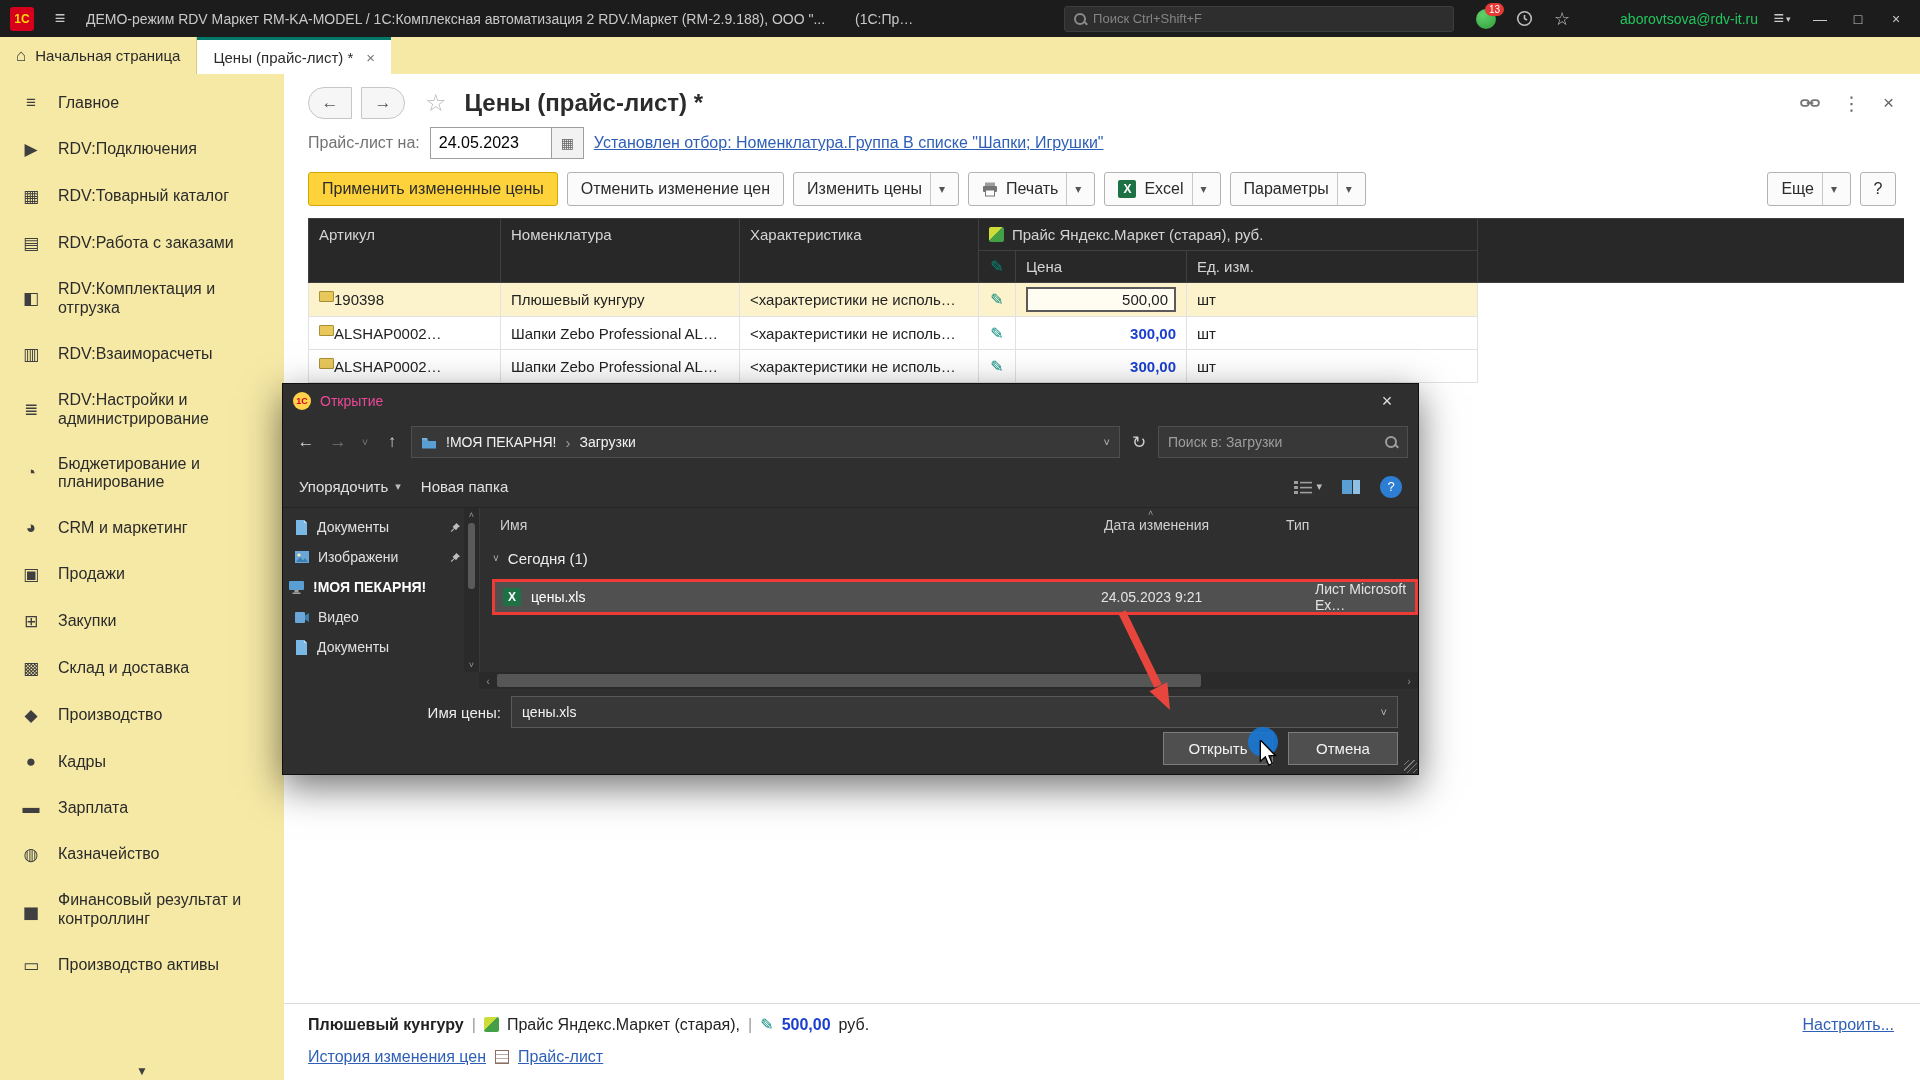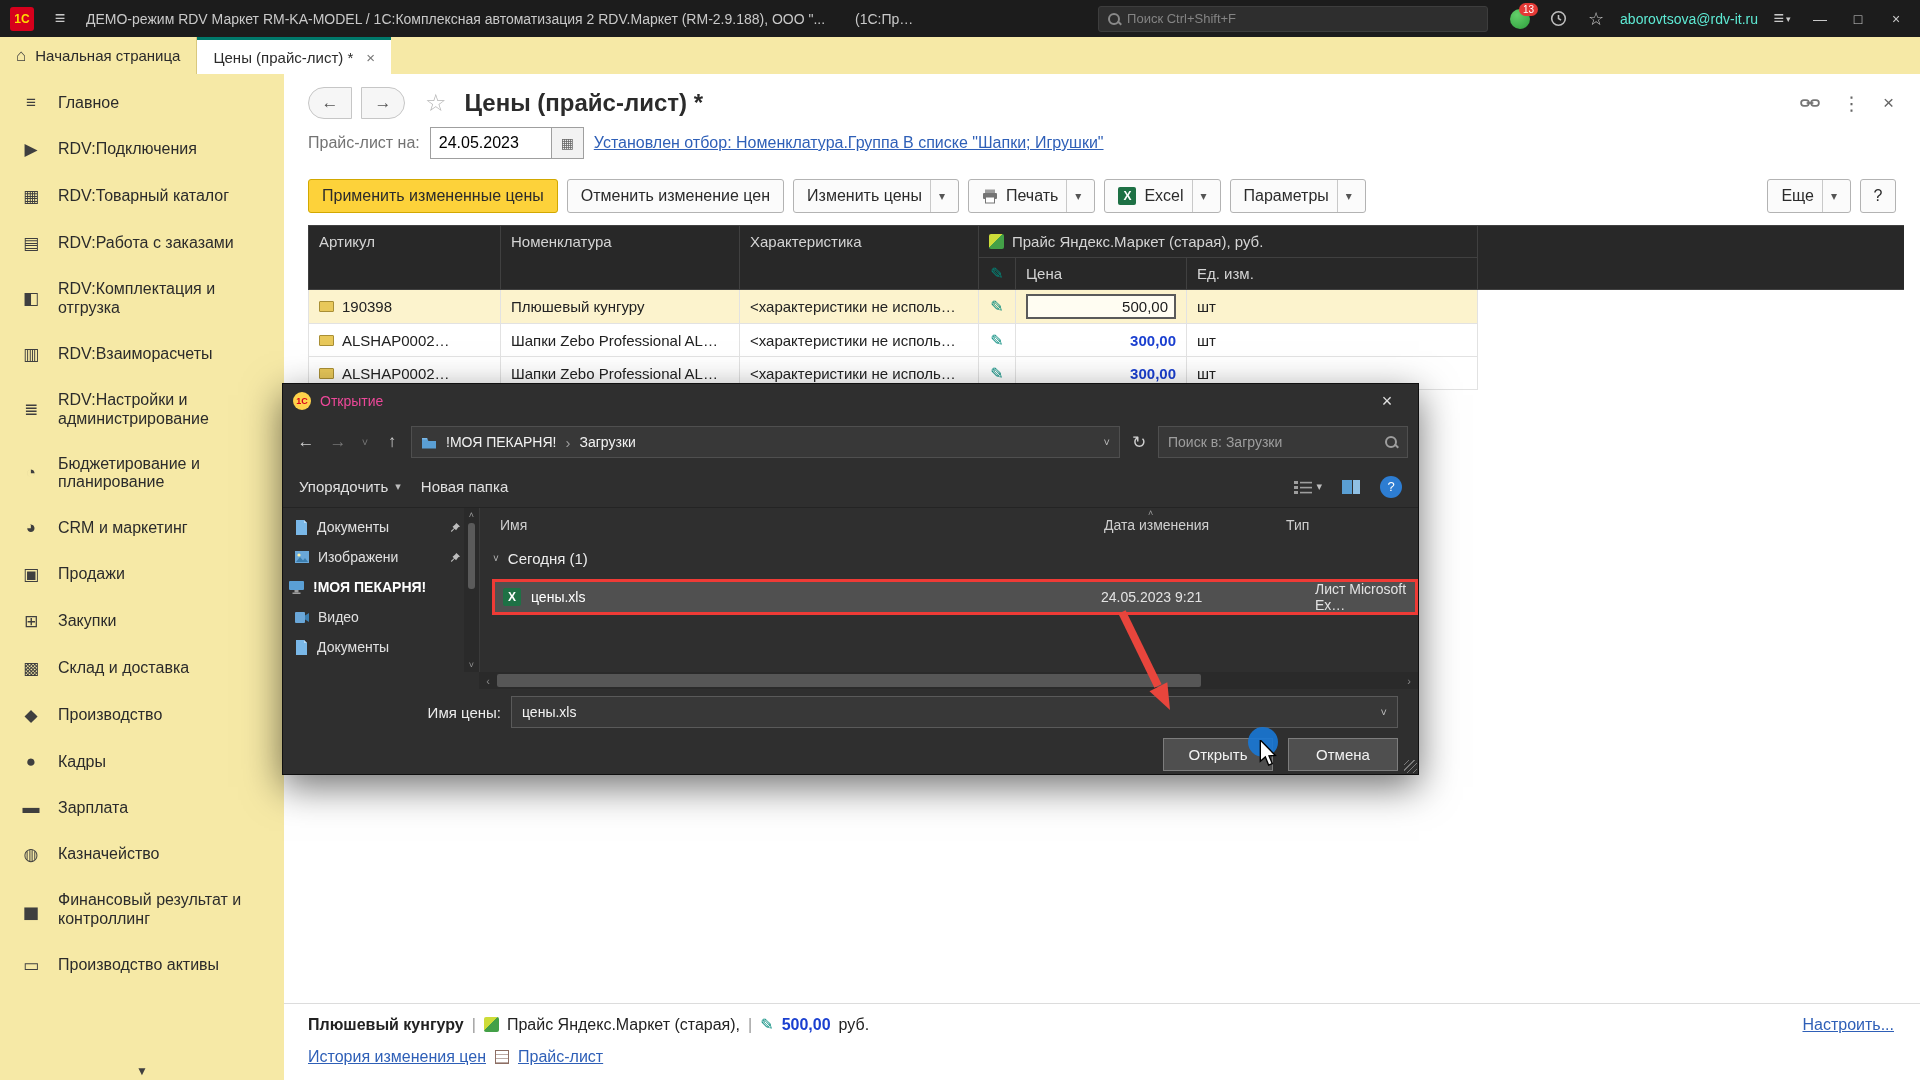--- a/index.html
+++ b/index.html
@@ -16,21 +16,21 @@
   .tb-search { margin-left:auto; width:390px; height:26px; background:#2e2e2e; border:1px solid #3d3d3d; border-radius:3px; display:flex; align-items:center; gap:6px; padding:0 8px; }
   .tb-search input { flex:1; background:transparent; border:none; outline:none; color:#cfcfcf; font-size:13px; }
   .tb-search input::placeholder { color:#848484; }
   .mag { position:relative; width:14px; height:14px; display:inline-block; flex:0 0 auto; }
   .mag::before { content:""; position:absolute; left:1px; top:1px; width:8px; height:8px; border:2px solid #8a8a8a; border-radius:50%; }
   .mag::after { content:""; position:absolute; left:10px; top:10px; width:5px; height:2px; background:#8a8a8a; transform:rotate(45deg); }
   .tb-right { display:flex; align-items:center; gap:10px; margin-left:8px; }
   .svc { position:relative; width:26px; height:26px; }
   .svc-circle { position:absolute; left:2px; top:3px; width:20px; height:20px; border-radius:50%; background:radial-gradient(circle at 35% 30%, #63d06a, #2e9e3c); }
   .badge { position:absolute; right:-4px; top:-3px; background:#e53935; color:#fff; font-size:10px; line-height:13px; padding:0 4px; border-radius:8px; }
-  .tb-user { color:#5eead4; cursor:pointer; }
+  .tb-user { color:#22c55e; cursor:pointer;margin-left:34px; }
   .win { font-size:14px; }
   .svcmenu { display:flex; align-items:center; gap:2px; }
 
   
   .tabbar { position:absolute; top:37px; left:0; right:0; height:37px; background:#f6e9a6; display:flex; z-index:4; }
   .tab { display:flex; align-items:center; gap:9px; padding:0 16px; font-size:15px; color:#2b2b2b; cursor:pointer; }
   .tab-home { border-right:1px solid #d9c87e; }
   .home-g { font-size:17px; color:#3d3d3d; }
   .tab-active { background:#fff; border-top:3px solid #00796b; padding-top:0; }
   .tab-x { color:#777; font-size:15px; margin-left:4px; cursor:pointer; }
@@ -54,37 +54,37 @@
   .head-ico { background:none; border:none; cursor:pointer; color:#666; font-size:19px; display:flex; align-items:center; }
 
   .filter-row { display:flex; align-items:center; gap:10px; padding:2px 24px 10px; }
   .lbl { color:#737373; }
   .date-wrap { display:inline-flex; border:1px solid #9f9f9f; height:32px; }
   .date-input { width:120px; border:none; outline:none; padding:0 8px; font-size:16px; font-family:inherit; }
   .date-cal { width:32px; border:none; border-left:1px solid #9f9f9f; background:#f2f2f2; color:#666; cursor:pointer; font-size:14px; }
   .link { color:#2e5fb7; text-decoration:underline; cursor:pointer; }
 
   .toolbar { display:flex; align-items:center; gap:9px; padding:3px 24px 10px; }
-  .btn { display:inline-flex; align-items:center; gap:8px; height:34px; padding:0 13px; background:#fbfbfb; border:1px solid #b3b3b3; border-radius:3px; font-size:16px; color:#2b2b2b; cursor:pointer; font-family:inherit;margin-top:7px; }
+  .btn { display:inline-flex; align-items:center; gap:8px; height:34px; padding:0 13px; background:#fbfbfb; border:1px solid #b3b3b3; border-radius:3px; font-size:16px; color:#2b2b2b; cursor:pointer; font-family:inherit; }
   .btn .caret { border-left:1px solid #c9c9c9; padding-left:8px; align-self:stretch; display:flex; align-items:center; color:#555; font-size:12px; }
   .btn-apply { background:#fdd23a; border-color:#d2a800; }
   .btn-help { width:36px; justify-content:center; }
   .tb-spacer { flex:1; }
   .xl-chip { width:18px; height:18px; background:#1e7145; color:#fff; font-size:12px; font-weight:bold; display:flex; align-items:center; justify-content:center; border-radius:2px; }
 
   
   .grid { border-collapse:collapse; table-layout:fixed; margin:2px 24px 0; width:1596px; font-size:15px; }
   .grid thead th { background:#282828; color:#d4d4d4; font-weight:normal; text-align:left; vertical-align:top; padding:7px 10px; border:1px solid #404040; }
   .grid thead th.group { vertical-align:middle; }
   .group-inner { display:flex; align-items:center; gap:8px; }
   .grid thead th.pencil-col { text-align:center; vertical-align:middle; padding:4px; }
   .grid thead th.filler-h { border-right:none; }
   .grid td { border:1px solid #e2e2e2; padding:4px 10px; height:33px; color:#222; background:#fff; }
   .row.selected td { background:#fcf3cd; }
-  .cell-art { display:flex; align-items:center; gap:8px; }
+  .cell-art { display:flex; align-items:flex-start; }
   .chip { width:15px; height:11px; background:#e8c85a; border:1px solid #a98f35; border-radius:1px; flex:0 0 auto; }
   .char { color:#9a9a9a; white-space:nowrap; overflow:hidden; text-overflow:ellipsis; }
   .pencil { color:#00897b; font-size:16px; }
   .pencil-cell { text-align:center; padding:4px 2px; }
   .price-td { text-align:right; }
   .price-val { color:#1a3fd0; font-weight:bold; }
   .price-editor { border:2px solid #5a5a5a; background:#fffdf2; padding:2px 6px; text-align:right; color:#1a1a1a; }
   td.filler-cell { border:none; border-left:1px solid #e2e2e2; background:#fff !important; }
   .tag-ico { width:15px; height:15px; background:linear-gradient(135deg,#cddc39 0 45%,#43a047 45% 100%); border-radius:2px; display:inline-block; flex:0 0 auto; }
 
@@ -143,21 +143,21 @@
   .f-type { position:absolute; left:820px; color:#e3e3e3; }
   .dlg-hscroll { height:17px; margin-left:196px; display:flex; align-items:center; background:#2a2a2a; color:#8a8a8a; font-size:11px; cursor:pointer; }
   .hs-arrow { width:18px; text-align:center; }
   .hs-track { flex:1; height:100%; position:relative; }
   .hs-thumb { position:absolute; left:0; top:2px; bottom:2px; width:78%; background:#565656; border-radius:2px; }
   .dlg-bottom { height:85px; padding:7px 20px 0; }
   .fname-row { display:flex; align-items:center; gap:10px; }
   .fname-label { width:198px; text-align:right; color:#ececec; font-size:15px; flex:0 0 auto; }
   .fname-combo { flex:1; height:32px; background:#383838; border:1px solid #5a5a5a; display:flex; align-items:center; padding:0 10px; color:#f3f3f3; font-size:14px; cursor:pointer; }
   .fname-combo .caret { margin-left:auto; font-size:11px; color:#bdbdbd; }
-  .btn-row { display:flex; justify-content:flex-end; gap:15px; margin-top:10px; }
+  .btn-row { display:flex; justify-content:flex-end; gap:15px; margin-top:4px; }
   .dlg-btn { width:110px; height:33px; background:#4f4f4f; border:1px solid #7d7d7d; color:#f2f2f2; font-size:15px; cursor:pointer; font-family:inherit; }
   .grip { position:absolute; right:1px; bottom:1px; width:13px; height:13px; background:repeating-linear-gradient(135deg, transparent 0 3px, #7a7a7a 3px 4px); cursor:nwse-resize; }
   .ti-svg { flex:0 0 auto; }
 
   
   .annot-svg { position:absolute; left:0; top:0; width:1920px; height:1080px; z-index:100; pointer-events:none; }
   .cursor-dot { position:absolute; left:1248px; top:727px; width:30px; height:30px; border-radius:50%; background:rgba(25,118,210,.92); z-index:101; pointer-events:none; }
   .cursor-arrow { position:absolute; left:1258px; top:740px; z-index:102; pointer-events:none; }
 </style>
 </head>

